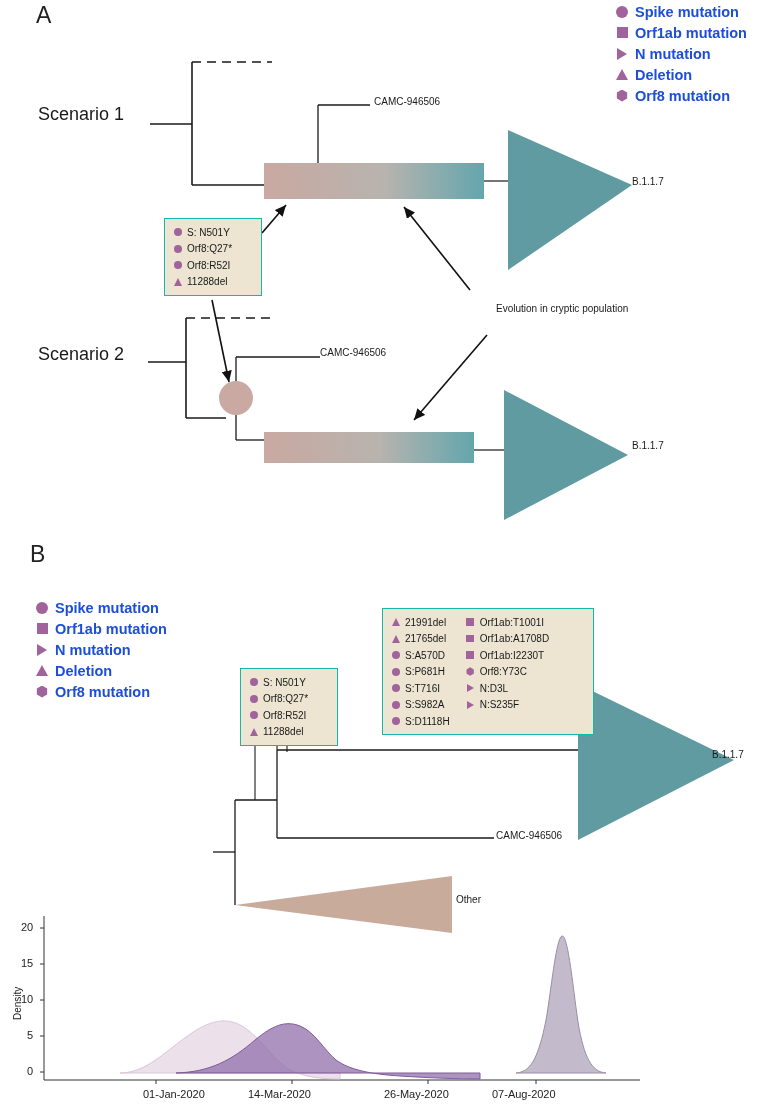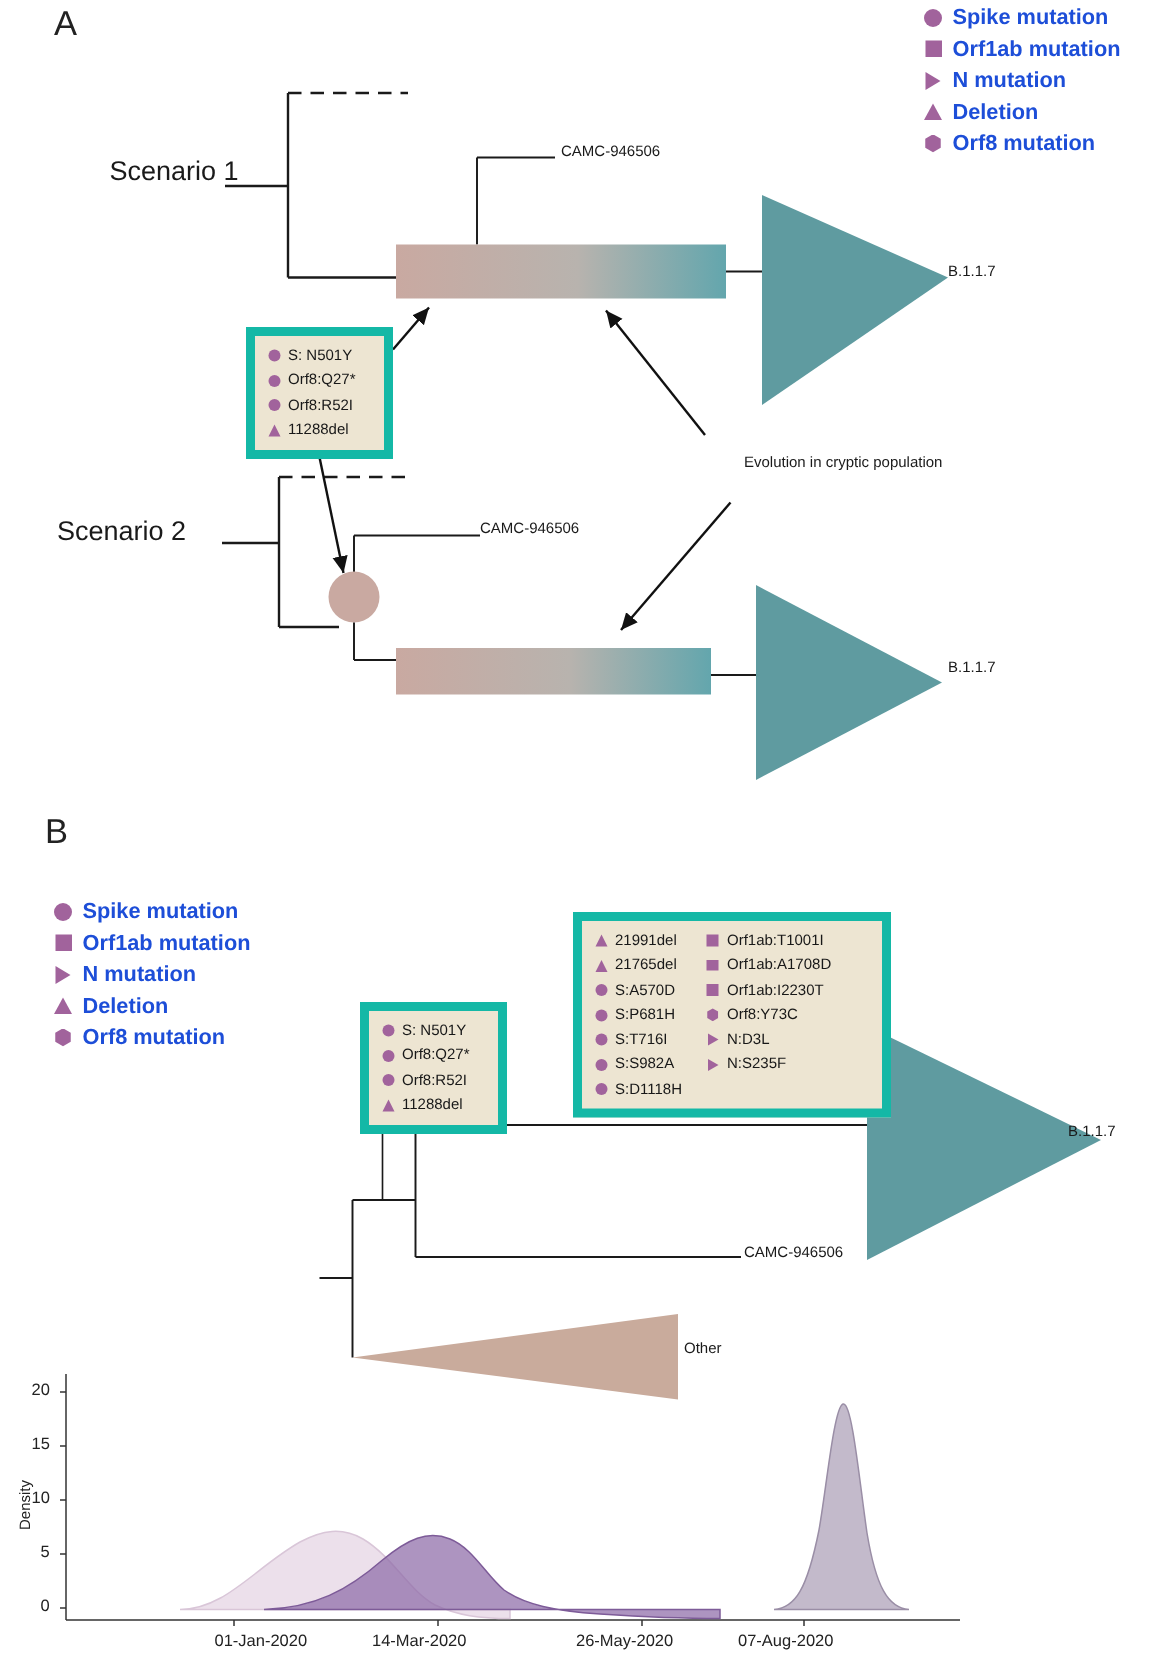--- a/index.html
+++ b/index.html
@@ -65,21 +65,21 @@
   }
   .gl-hex {
     width: 12px; height: 12px;
     background: #a1639c;
     clip-path: polygon(50% 0%, 93% 25%, 93% 75%, 50% 100%, 7% 75%, 7% 25%);
   }
   
   .mutbox {
     position: absolute;
     background: #ede5d2;
-    border: 6px solid #14b8a6;
+    border: 1px solid #14b8a6;
     padding: 6px 7px 6px 6px;
     box-sizing: border-box;
   }
   .mut-row {
     display: flex;
     align-items: center;
     height: 14px;
     margin-bottom: 2.5px;
     white-space: nowrap;
   }
@@ -242,21 +242,21 @@
     <line x1="292" y1="1080" x2="292" y2="1084" stroke="#333" stroke-width="1"></line>
     <line x1="428" y1="1080" x2="428" y2="1084" stroke="#333" stroke-width="1"></line>
     <line x1="536" y1="1080" x2="536" y2="1084" stroke="#333" stroke-width="1"></line>
   </g>
 
   <path d="M120,1073 C150,1073 170,1045 200,1028 C215,1020 228,1018 242,1026 C262,1038 272,1060 290,1070 C305,1077 320,1079 340,1079 L340,1073 L120,1073 Z" fill="#e9dbe8" fill-opacity="0.85" stroke="#d9c6d8" stroke-width="1"></path>
   <path d="M176,1073 C210,1072 232,1060 255,1040 C272,1026 285,1020 300,1026 C315,1032 324,1050 336,1060 C350,1070 370,1074 400,1076 C430,1078 460,1079 480,1079 L480,1073 L176,1073 Z" fill="#8d6ba8" fill-opacity="0.72" stroke="#7d5b98" stroke-width="1"></path>
   <path d="M516,1073 C530,1072 538,1060 546,1020 C551,992 556,938 562,936 C568,934 573,988 578,1022 C584,1058 592,1072 606,1073 L606,1073 Z" fill="#b9aec2" fill-opacity="0.85" stroke="#9a8ea6" stroke-width="1"></path>
 </svg>
 
-<div class="diag-text scenario-label" style="left:38px; top:104px;margin-left:35px;">Scenario 1</div>
+<div class="diag-text scenario-label" style="left:38px; top:104px;">Scenario 1</div>
 <div class="diag-text scenario-label" style="left:38px; top:344px;">Scenario 2</div>
 <div class="diag-text" style="left:374px; top:96px;">CAMC-946506</div>
 <div class="diag-text" style="left:320px; top:347px;">CAMC-946506</div>
 <div class="diag-text" style="left:632px; top:176px;">B.1.1.7</div>
 <div class="diag-text" style="left:632px; top:440px;">B.1.1.7</div>
 <div class="diag-text" style="left:496px; top:303px;">Evolution in cryptic population</div>
 
 <div class="mutbox" style="left:164px; top:218px; width:98px;">
   <div class="mut-row">
     <span class="mut-gl">

